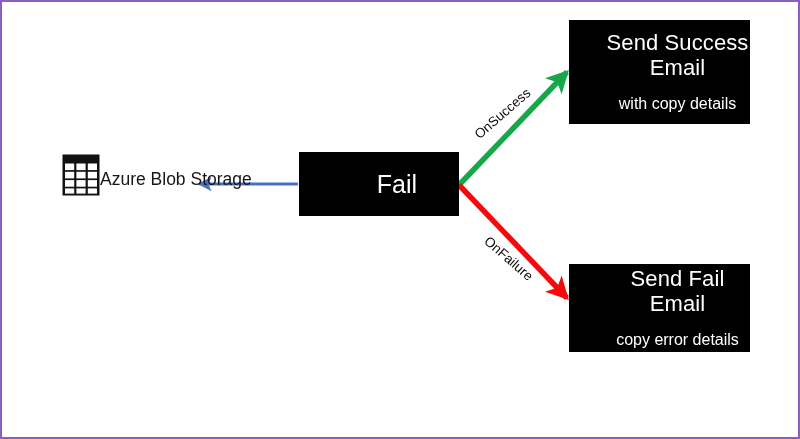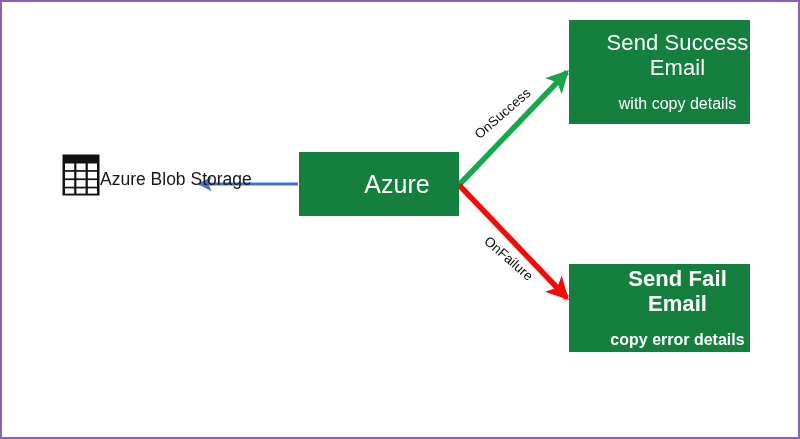--- a/index.html
+++ b/index.html
@@ -17,21 +17,21 @@
     box-sizing: border-box;
     background: #ffffff;
     border: 2px solid #8B5FBF;
     overflow: hidden;
   }
 
   
   .act-box {
     position: absolute;
     box-sizing: border-box;
-    background: #15803d;
+    background: #000000;
     display: flex;
     flex-direction: column;
     align-items: center;
     justify-content: center;
     color: #ffffff;
     text-align: center;
     line-height: 1.12;
     padding-left: 36px;
   }
   #copy-box {
@@ -45,21 +45,20 @@
     left: 567px;
     top: 18px;
     width: 181px;
     height: 104px;
   }
   #fail-box {
     left: 567px;
     top: 262px;
     width: 181px;
     height: 88px;
-    font-weight: bold;
   }
   .act-title {
     font-size: 22px;
     letter-spacing: .1px;
   }
   .act-sub {
     font-size: 16px;
     margin-top: 15px;
   }
 
@@ -152,21 +151,21 @@
       <rect x="14.4" y="26.1" width="9.2" height="6.6" fill="#ffffff"></rect>
       <rect x="25.8" y="26.1" width="9.2" height="6.6" fill="#ffffff"></rect>
       <rect x="3" y="34.4" width="9.2" height="5.2" fill="#ffffff"></rect>
       <rect x="14.4" y="34.4" width="9.2" height="5.2" fill="#ffffff"></rect>
       <rect x="25.8" y="34.4" width="9.2" height="5.2" fill="#ffffff"></rect>
     </svg>
     <div id="blob-label">Azure Blob Storage</div>
   </div>
 
   <div id="copy-box" class="act-box">
-    <div>Azure</div>
+    <div>Fail</div>
   </div>
 
   <div id="success-box" class="act-box">
     <div class="act-title">Send Success</div>
     <div class="act-title">Email</div>
     <div class="act-sub">with copy details</div>
   </div>
 
   <div id="fail-box" class="act-box">
     <div class="act-title">Send Fail Email</div>

